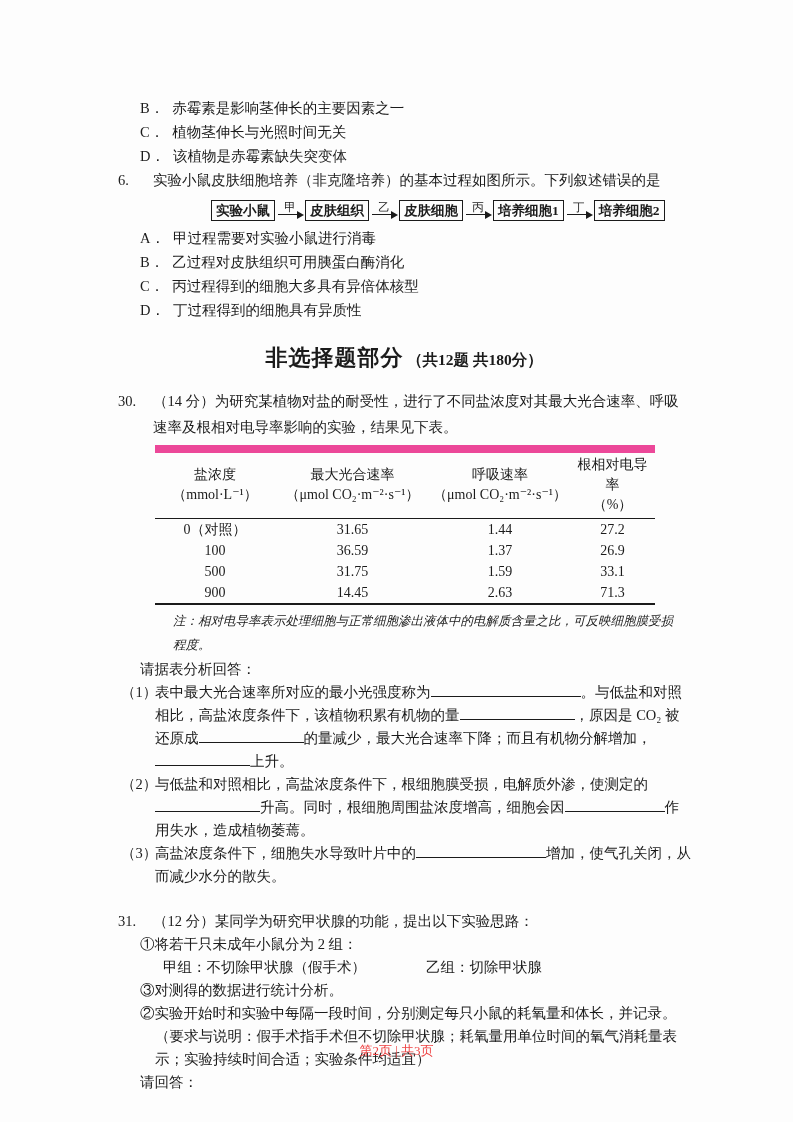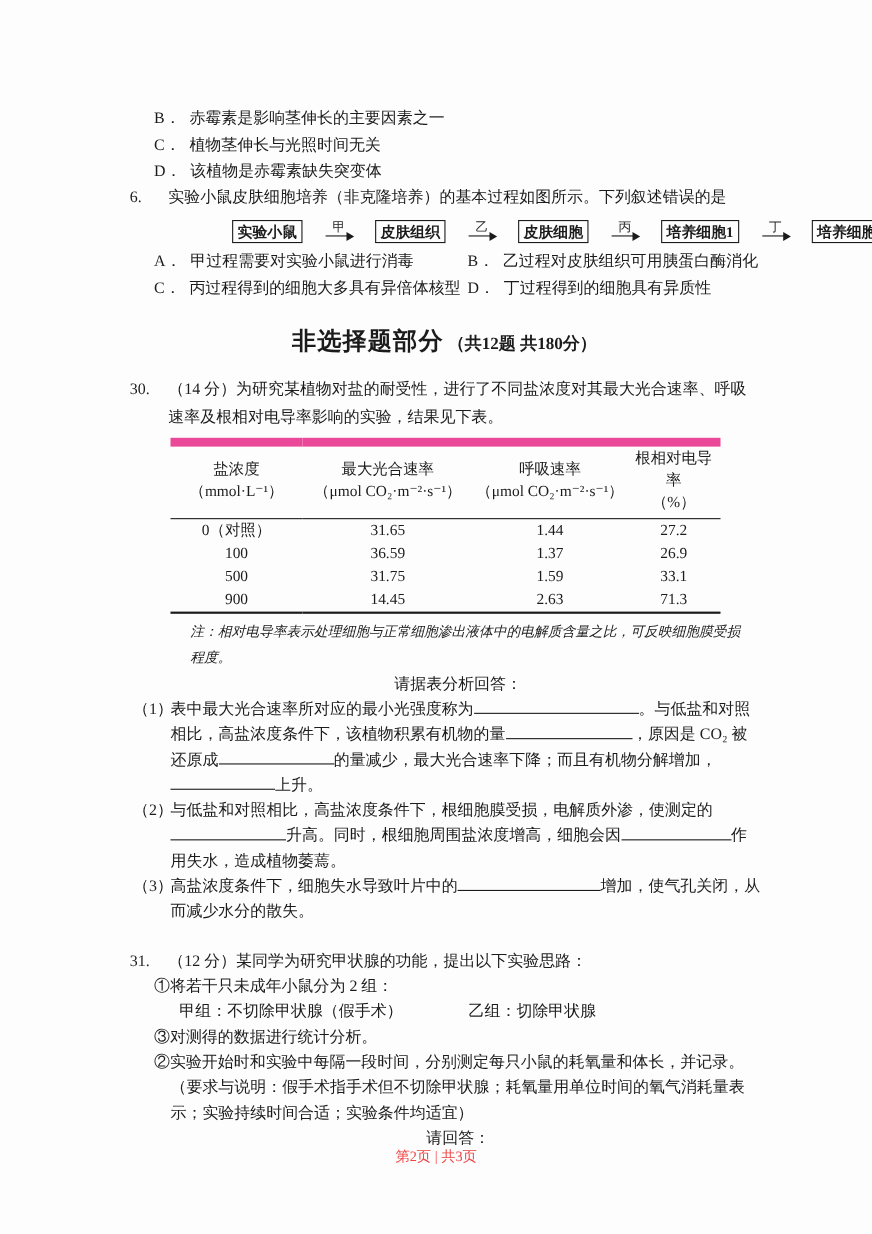--- a/index.html
+++ b/index.html
@@ -17,51 +17,51 @@
     box-sizing:border-box;
   }
   
   .mc-opt { padding-left:25px; }
   .opt-label { margin-right:8px; }
   
   .qline { display:flex; }
   .qnum { width:35px; flex:none; padding-left:3px; }
   .qbody { flex:1; }
   
-  .flow { display:flex; align-items:center; margin:4px 0 2px 96px; height:28px;gap:18px; }
+  .flow { display:flex; align-items:center; margin:4px 0 2px 96px; height:28px; }
   .fbox {
     border:1.5px solid #1b1b1b; padding:1px 4px;
     font-size:13.5px; line-height:17px; font-weight:600; white-space:nowrap;
   }
   .farrow { display:inline-flex; flex-direction:column; align-items:center; width:30px; flex:none; margin-top:-4px; }
   .albl { font-size:11.5px; line-height:12px; }
   .ashaft { position:relative; width:24px; height:1.5px; background:#1b1b1b; margin-top:1px; }
   .ashaft::after {
     content:''; position:absolute; right:-2px; top:-3.2px;
     border-left:7px solid #1b1b1b; border-top:4px solid transparent; border-bottom:4px solid transparent;
   }
   
-  .two-col { display:flex; padding-left:25px; }
+  .two-col { display:flex; padding-left:25px;flex-direction:column; }
   .col-a { width:285px; flex:none; }
   
   .sec { text-align:center; margin-top:20px; line-height:32px; }
   .sec-title { font-family:"Liberation Sans","DejaVu Sans",sans-serif; font-weight:bold; font-size:22px; letter-spacing:1px; }
   .sec-sub { font-weight:bold; font-size:15.5px; }
   
   .q30-intro { margin-top:12px; line-height:26px; }
   table.q30 {
     width:500px; margin:5px 0 0 40px;
     border-collapse:collapse; text-align:center; font-size:14px;
     border-top:8px solid #ec4899; border-bottom:2px solid #1b1b1b;
   }
   table.q30 thead tr { border-bottom:1.5px solid #1b1b1b; }
   table.q30 th { font-weight:normal; padding:2px 1px 3px; line-height:20px; }
   table.q30 td { line-height:21px; padding:0 1px; }
   .note { margin:4px 0 0 58px; width:508px; font-size:12.5px; line-height:24px; font-style:italic; }
-  .prompt { padding-left:25px;text-align:center; }
+  .prompt { padding-left:25px; }
   .part { display:flex; padding-left:6px; line-height:23px; }
   .part-label { width:34px; flex:none; }
   .part-body { flex:1; }
   .blank { display:inline-block; border-bottom:1px solid #1b1b1b; height:13px; vertical-align:baseline; }
   .w95{width:95px}.w100{width:100px}.w105{width:105px}.w115{width:115px}.w130{width:130px}.w150{width:150px}
   
   .q31 { margin-top:22px; line-height:23px; }
   .q31 .step { padding-left:25px; }
   .group-line { padding-left:48px; }
   .group-gap { display:inline-block; width:60px; }

